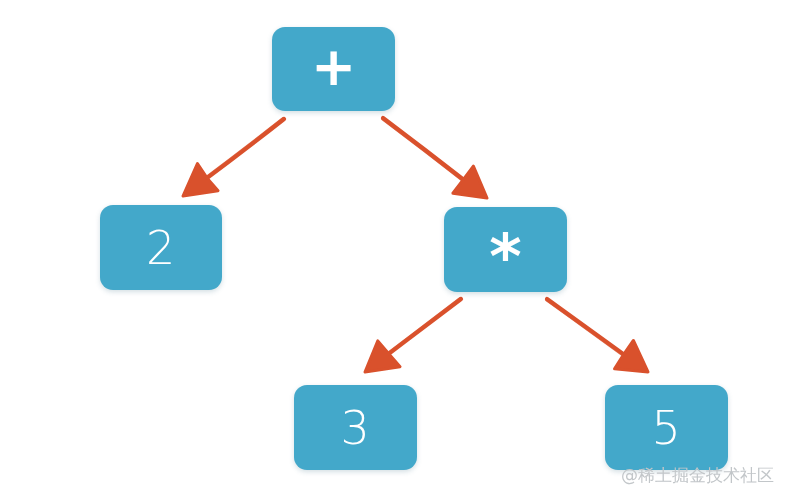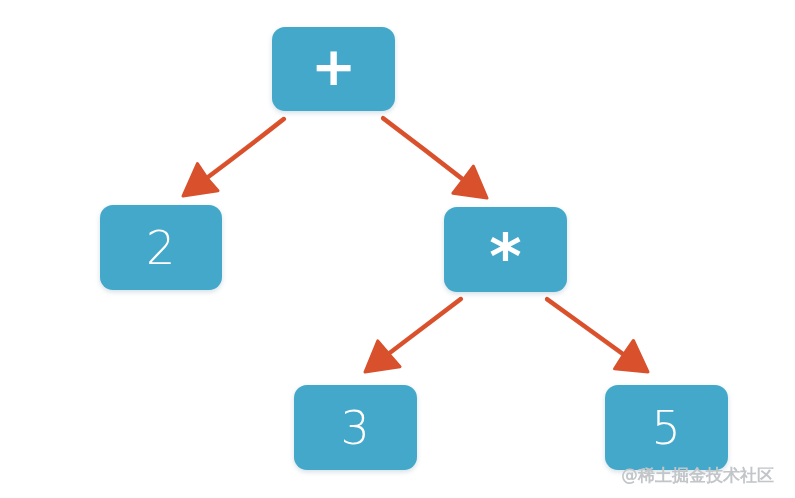--- a/index.html
+++ b/index.html
@@ -56,21 +56,20 @@
     font-weight: 700;
     margin-top: 14px;
   }
   #watermark {
     position: absolute;
     color: #c2c6c9;
     font-family: "DejaVu Sans", sans-serif;
     font-size: 17px;
     white-space: nowrap;
     user-select: none;
-    font-weight: bold;
   }
 </style>
 </head>
 <body>
 
 <div id="canvas" style="width: 795px; height: 498px; background: rgb(255, 255, 255);">
 
   <svg id="edges" viewBox="0 0 795 498" xmlns="http://www.w3.org/2000/svg">
       <g>
         <path d="M 284 119 Q 243.52803559178616 150.86083573257372 202.23152981487584 181.6401301893248" fill="none" stroke="#d9512c" stroke-width="4.2" stroke-linecap="round" opacity="1"></path>

